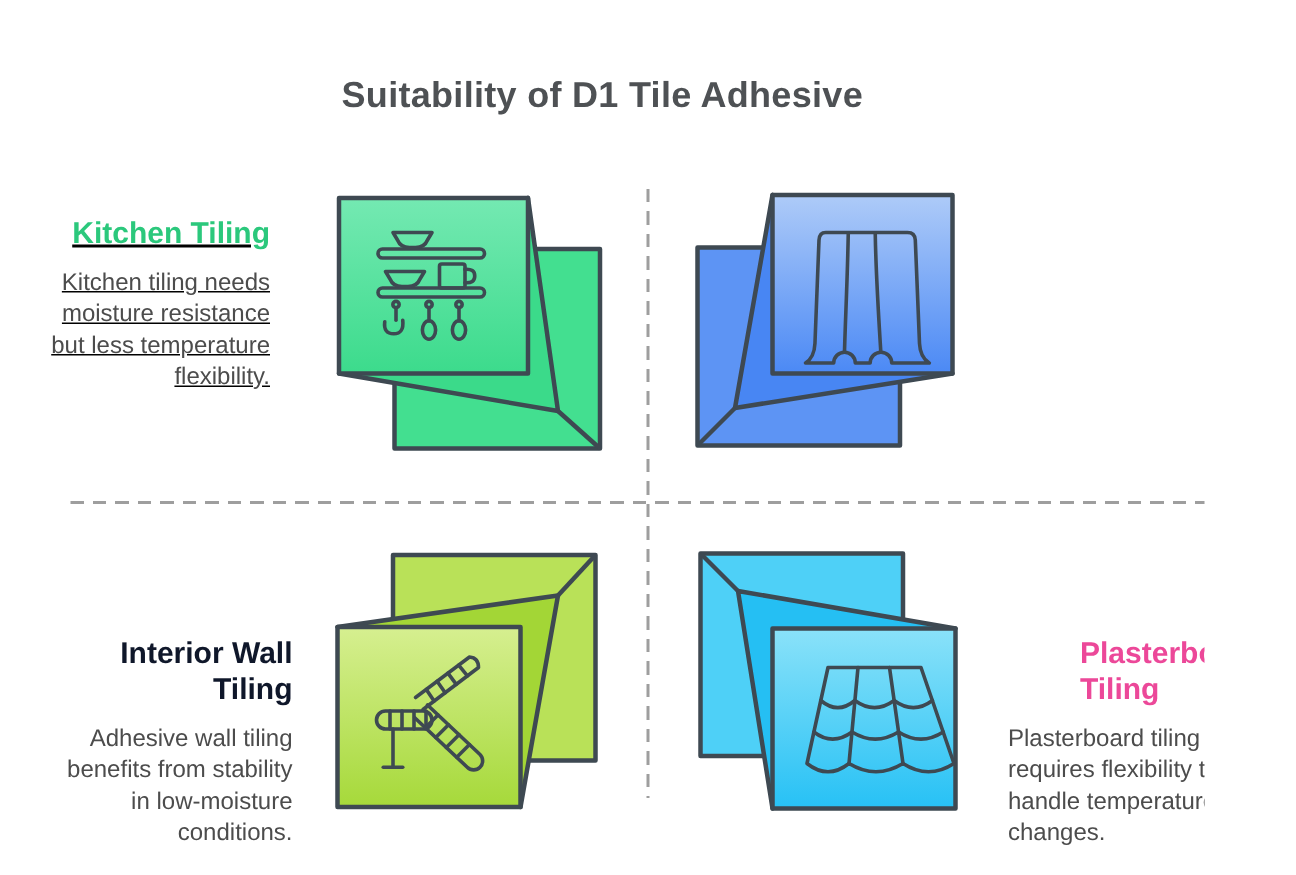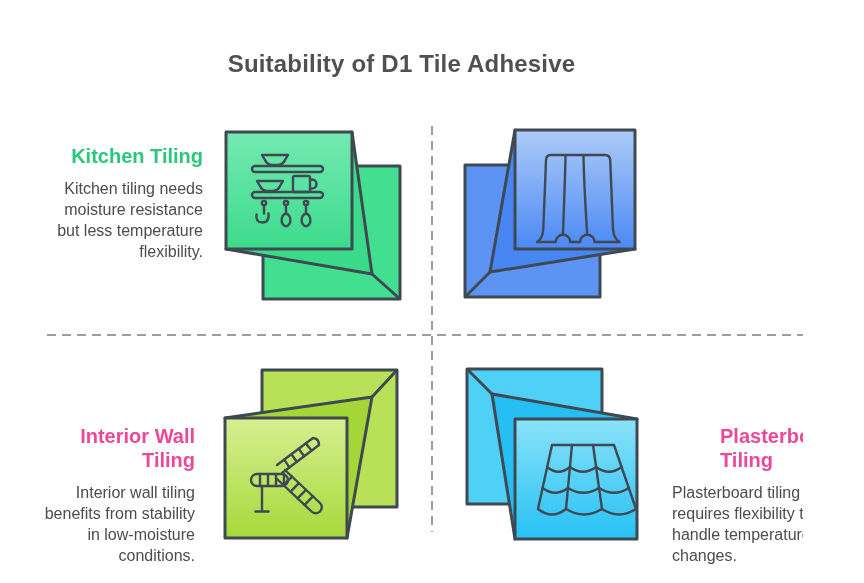--- a/index.html
+++ b/index.html
@@ -3,30 +3,30 @@
 <meta charset="utf-8">
 <style>
   html,body{margin:0;padding:0;background:#fff;}
   .page{position:relative;width:803px;height:583px;background:#ffffff;
         font-family:"Liberation Sans",sans-serif;overflow:hidden;}
   .title{position:absolute;top:50px;left:0;width:100%;text-align:center;
          font-size:24px;font-weight:bold;color:#4e5154;letter-spacing:.2px;}
   .qtext{position:absolute;}
   .qtext h2{font-size:20px;line-height:24px;font-weight:bold;margin:0 0 10px 0;}
   .qtext p{font-size:16px;line-height:21px;margin:0;color:#4c4c4c;}
-  .q-tl{left:45px;top:144px;width:158px;text-align:right;}
+  .q-tl{left:22px;top:144px;width:158px;text-align:right;text-decoration:underline;}
   .q-tr{left:672px;top:120px;width:152px;text-align:left;}
   .q-bl{left:30px;top:424px;width:165px;text-align:right;}
   .q-br{left:672px;top:424px;width:162px;text-align:left;}
   .q-tr h2{max-width:118px;margin-bottom:12px;}
   .q-br h2{max-width:148px;}
   .q-bl h2{max-width:132px;margin-left:auto;}
   .q-tl h2{color:#2bc87c;}
   .q-tr h2{color:#4c86ee;}
-  .q-bl h2{color:#ec4899;}
+  .q-bl h2{color:#0f172a;}
   .q-br h2{color:#ec4899;margin-left:48px;}
   .cube{position:absolute;}
   .cube-kitchen{left:212px;top:117px;}
   .cube-bathroom{left:459px;top:115px;}
   .cube-interior{left:218px;top:362px;}
   .cube-plaster{left:462px;top:361px;}
   .divider-v{position:absolute;left:431px;top:126px;width:2px;height:406px;
     background:repeating-linear-gradient(180deg,#9e9e9e 0 9px,transparent 9px 15px);}
   .divider-h{position:absolute;left:47px;top:334px;width:770px;height:2px;
     background:repeating-linear-gradient(90deg,#9e9e9e 0 9px,transparent 9px 15px);}
@@ -46,21 +46,21 @@
   <section class="qtext q-tl">
     <h2>Kitchen Tiling</h2>
     <p>Kitchen tiling needs moisture resistance but less temperature flexibility.</p>
   </section>
 
   <section class="qtext q-tr">
   </section>
 
   <section class="qtext q-bl">
     <h2>Interior Wall Tiling</h2>
-    <p>Interior wall tiling benefits from stability in low-moisture conditions.</p>
+    <p>Adhesive wall tiling benefits from stability in low-moisture conditions.</p>
   </section>
 
   <section class="qtext q-br">
     <h2>Plasterboard Tiling</h2>
     <p>Plasterboard tiling requires flexibility to handle temperature changes.</p>
   </section>
 
   <svg class="cube cube-kitchen" width="198" height="190" viewBox="0 0 198 190">
     <defs>
       <linearGradient id="gk" x1="0" y1="0" x2="0" y2="1">

